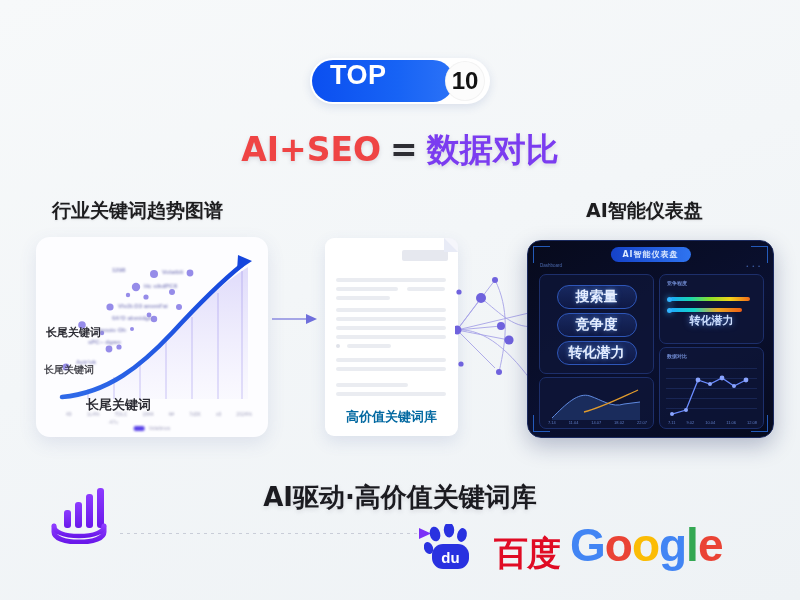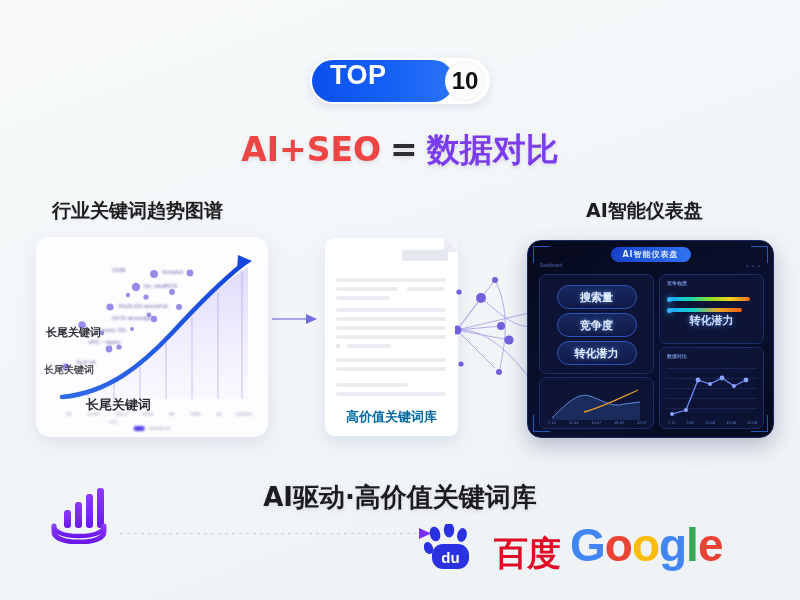--- a/index.html
+++ b/index.html
@@ -141,21 +141,21 @@
   .panel{position:absolute;background:rgba(14,22,56,.78);border:1px solid #1d2f6b;border-radius:7px;}
   #p-kw{left:11px;top:33px;width:113px;height:98px;}
   #p-gauge{left:131px;top:33px;width:103px;height:68px;}
   #p-line{left:131px;top:106px;width:103px;height:80px;}
   #p-area{left:11px;top:136px;width:113px;height:50px;}
   .kw-pill{
     position:absolute;left:50%;transform:translateX(-50%);
     width:78px;height:22px;border-radius:12px;
     background:linear-gradient(180deg,rgba(30,52,120,.65),rgba(16,28,78,.65));
     border:1px solid #2e56b8;display:flex;align-items:center;justify-content:center;
-    color:#e4edff;font-size:11px;font-weight:bold;
+    color:#e4edff;font-size:14px;font-weight:bold;
     font-family:"DejaVu Sans","Liberation Sans",sans-serif;
     text-shadow:0 0 5px rgba(110,170,255,.7);
   }
   .panel-cap{position:absolute;left:7px;top:5px;font-size:5px;color:#6f8ad0;filter:blur(.45px);font-weight:bold;}
   .gbar{position:absolute;height:4px;border-radius:2px;}
   .gbar.a{left:10px;top:22px;width:80px;background:linear-gradient(90deg,#1ba7ff,#19d6b0,#8ae02a,#f2d31a,#f26a1a);}
   .gbar.b{left:10px;top:33px;width:72px;background:linear-gradient(90deg,#1ea7ff,#12d9c8,#f2a81a,#ef5e17);}
   .gdot{position:absolute;width:5px;height:5px;border-radius:50%;background:#32b4ff;box-shadow:0 0 6px #32b4ff;}
   .ghl{position:absolute;height:4px;width:16px;border-radius:2px;background:#ef3b3b;}
   .gauge-overlay{

